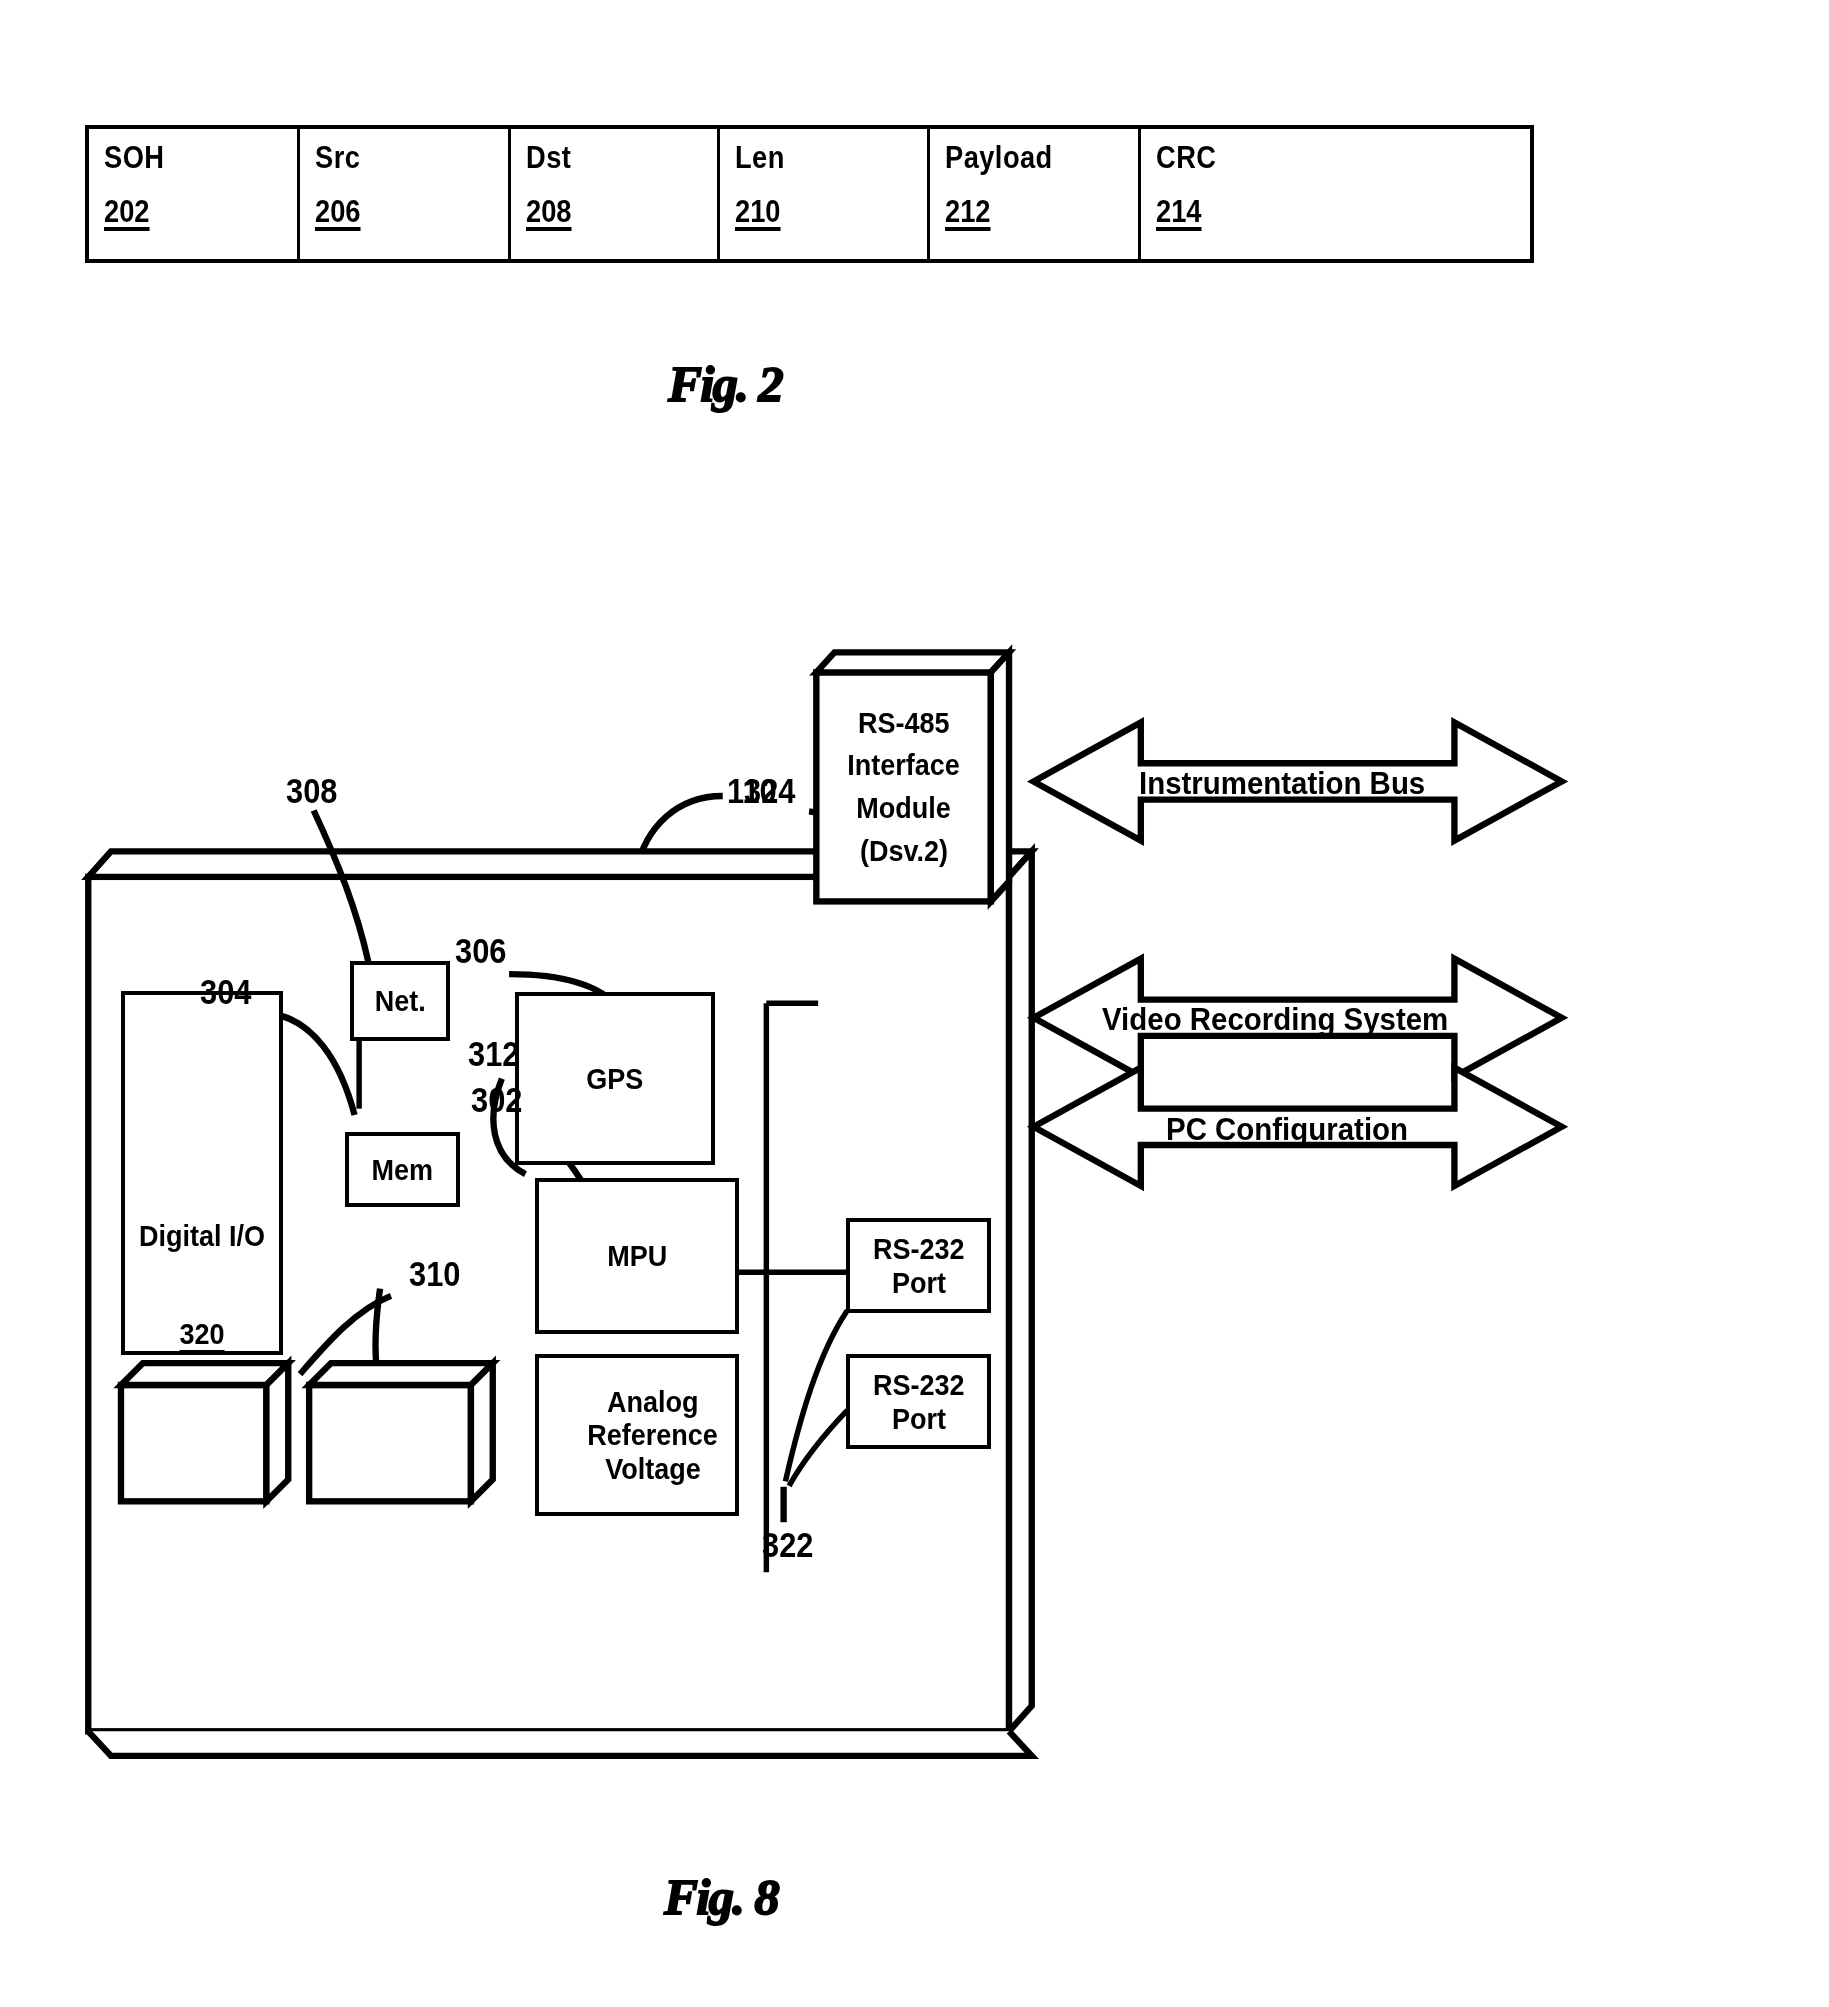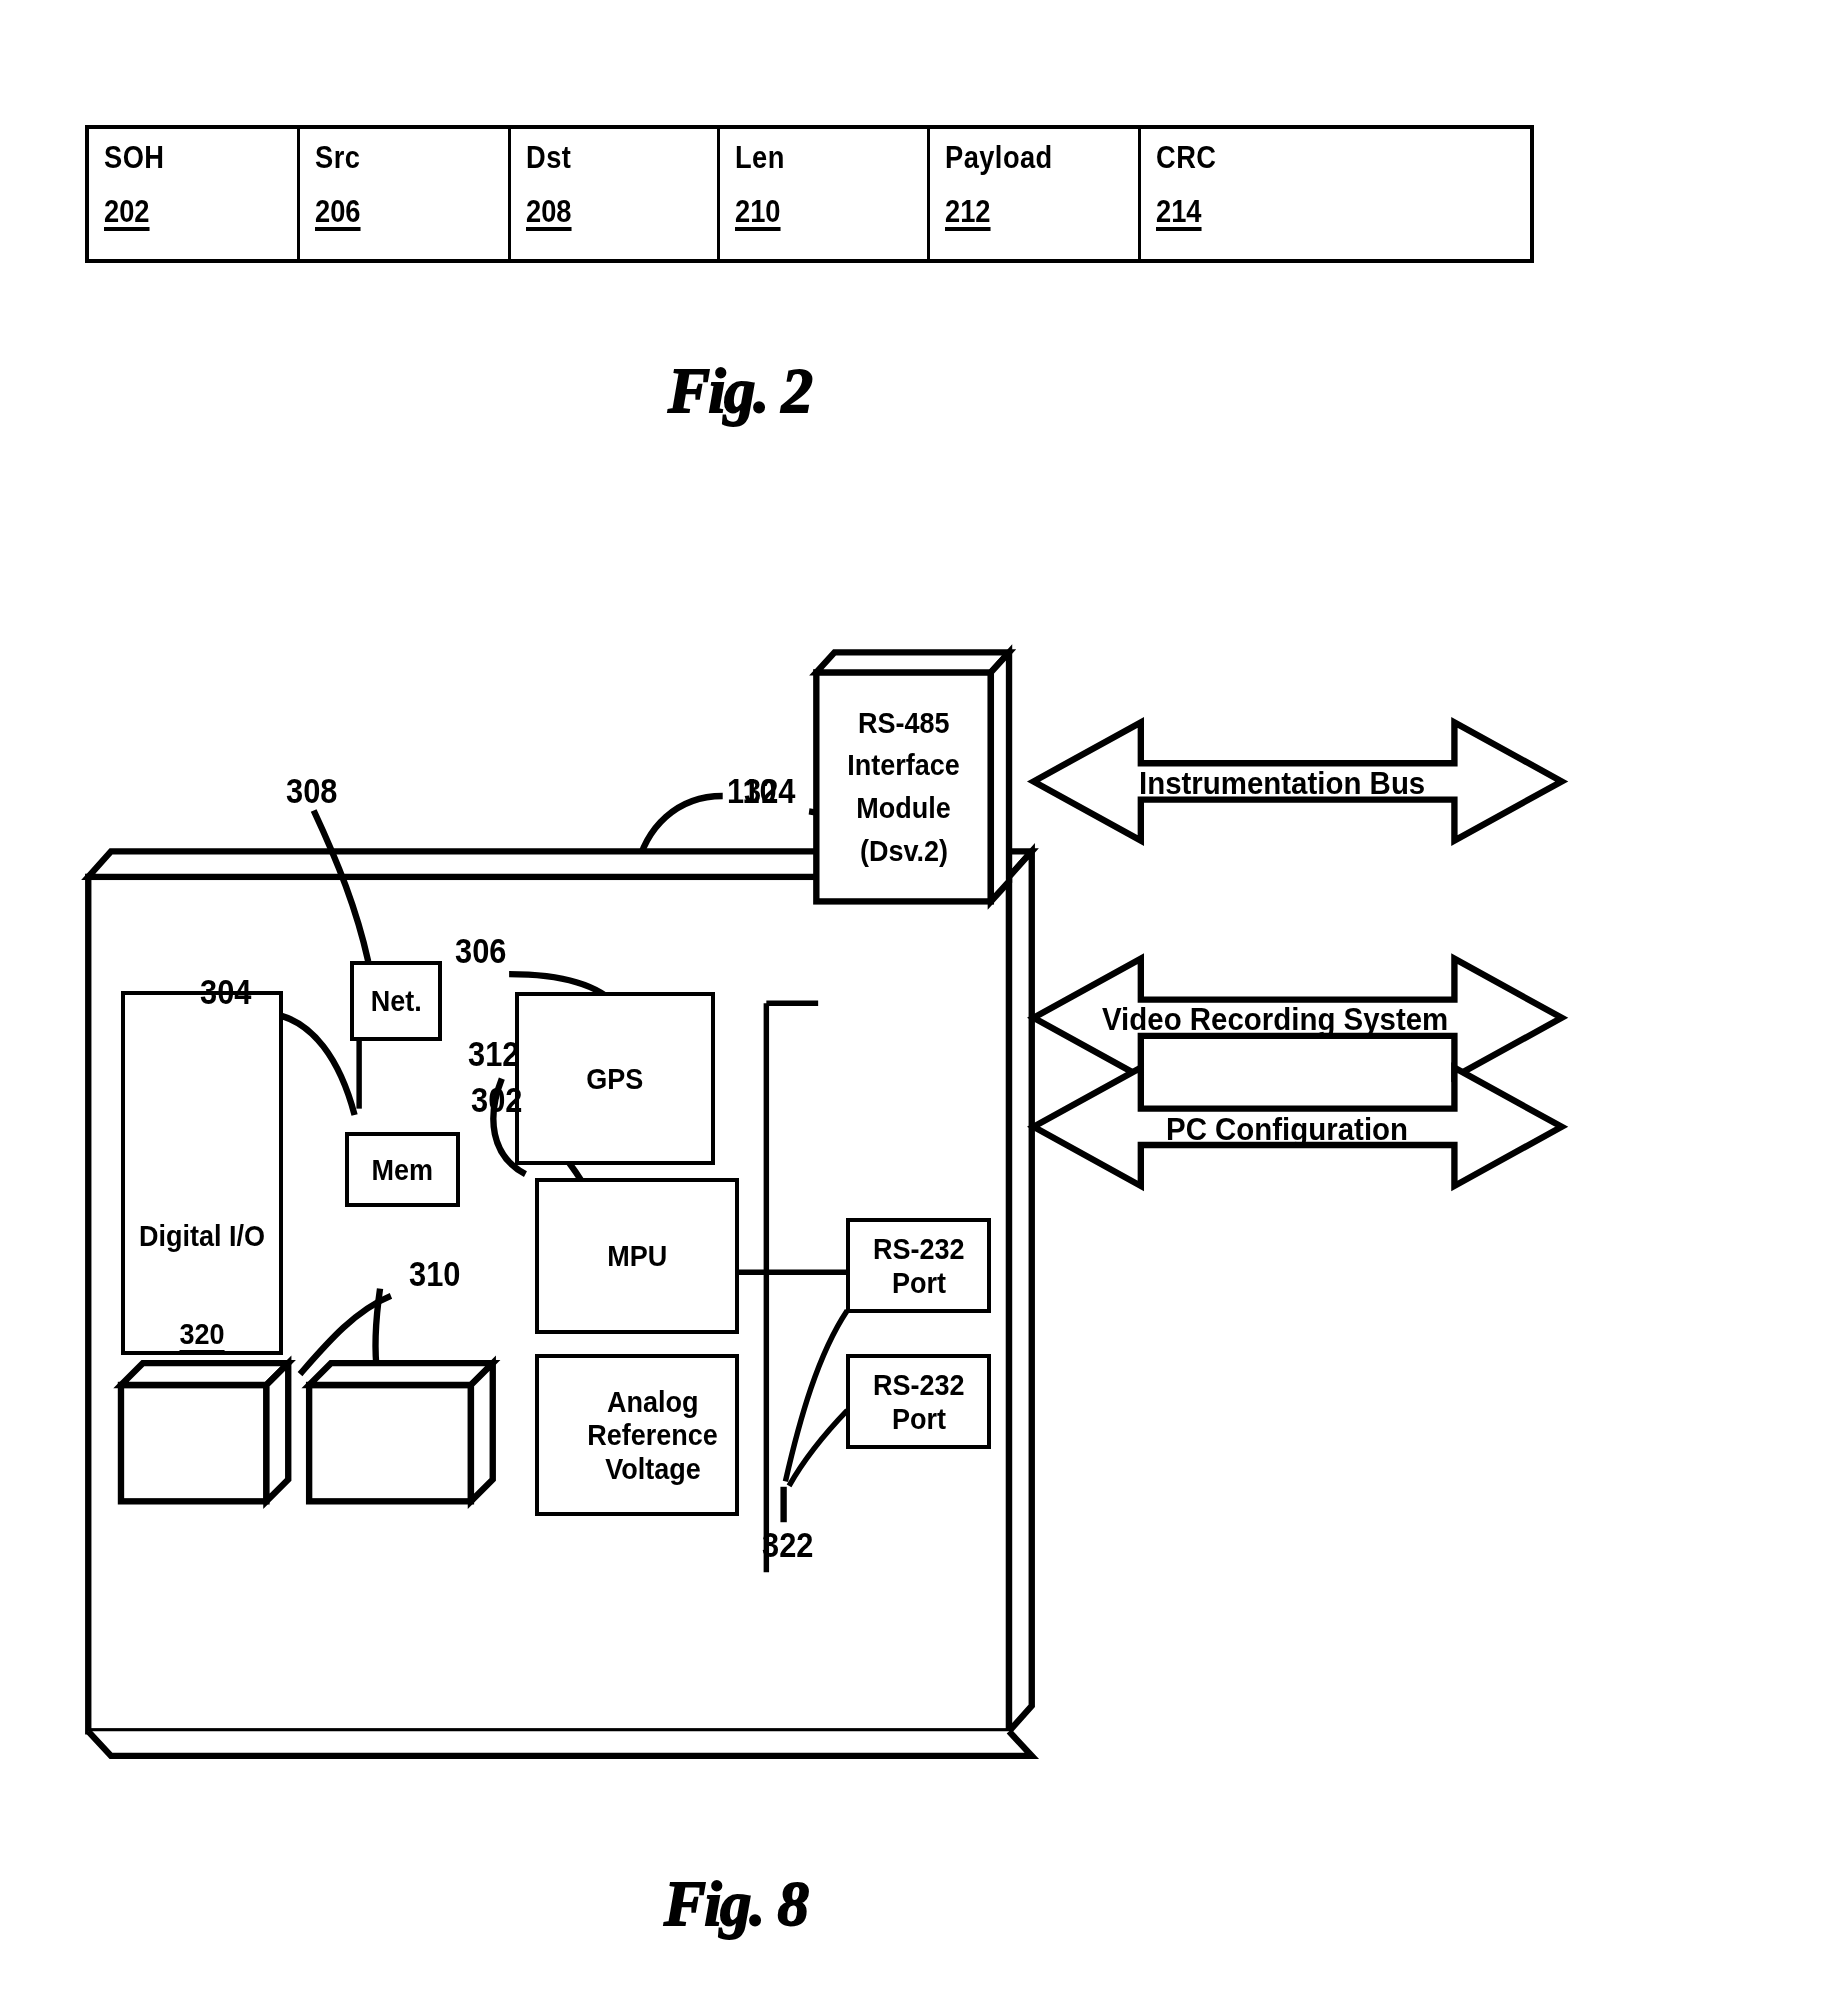--- a/index.html
+++ b/index.html
@@ -60,21 +60,21 @@
     transform: scaleX(0.88);
     transform-origin: left top;
   }
 
   
   .figcap {
     position: absolute;
     font-family: "Liberation Serif", serif;
     font-weight: 700;
     font-style: italic;
-    font-size: 63px;
+    font-size: 51px;
     letter-spacing: -1.8px;
     white-space: nowrap;
     -webkit-text-stroke: 1.8px #000;
   }
   #fig2-caption { left: 668px; top: 355px; }
   #fig3-caption { left: 664px; top: 1868px; }
 
   
   #fig3 {
     position: absolute;
@@ -236,21 +236,21 @@
     <div class="reflabel" style="left:471px; top:444px;">302</div>
     <div class="reflabel" style="left:468px; top:398px;">312</div>
     <div class="reflabel" style="left:409px; top:618px;">310</div>
     <div class="reflabel" style="left:762px; top:889px;">322</div>
 
     <div class="blk" style="left:121px; top:355px; width:162px; height:364px; flex-direction:column; justify-content:flex-end;">
       <span>Digital I/O</span>
       <span class="uline" style="margin-top:65px;">320</span>
     </div>
 
-    <div class="blk" style="left:350px; top:325px; width:92px; height:80px;">
+    <div class="blk" style="left:350px; top:325px; width:100px; height:80px;">
       <span>Net.</span>
     </div>
 
     <div class="blk" style="left:345px; top:496px; width:115px; height:75px;">
       <span>Mem</span>
     </div>
 
     <div class="blk" style="left:515px; top:356px; width:200px; height:173px;">
       <span>GPS</span>
     </div>

